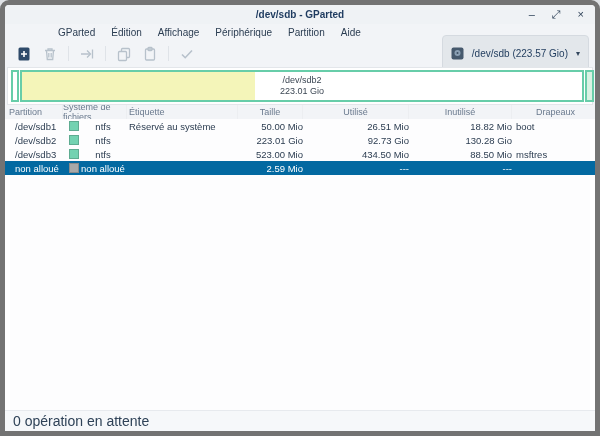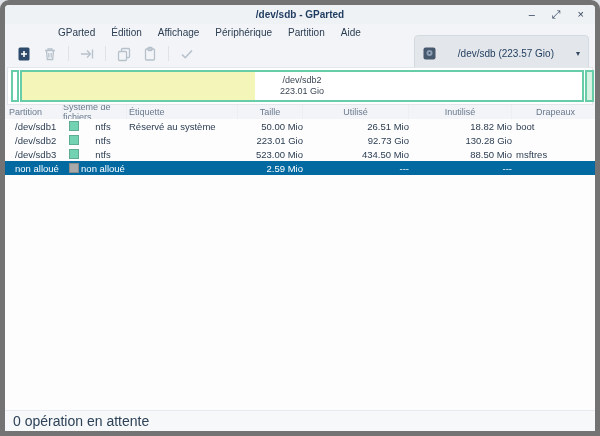--- a/index.html
+++ b/index.html
@@ -20,21 +20,21 @@
   .win-controls { position:absolute; right:11px; top:0; height:19px; display:flex; align-items:center; gap:17px; }
   .win-controls span { font-size:11px; color:#2b3f56; line-height:1; cursor:default; }
   
   .menubar { height:17px; flex:0 0 17px; display:flex; align-items:center; padding-left:11px;margin-left:34px; }
   .menu-item { font-size:10px; color:#2b3d52; padding:2px 8px; border-radius:3px; }
   
   .toolbar { height:25px; flex:0 0 25px; display:flex; align-items:center; padding:0 6px; }
   .tbtn { width:26px; height:21px; display:flex; align-items:center; justify-content:center; border-radius:3px; }
   .tsep { width:1px; height:15px; background:#dfe3e8; margin:0 5px; }
   .tspacer { flex:1; }
-  .device-btn { display:flex; align-items:center; gap:22px; height:37px; padding:16px 8px; background:#e3e7eb; border:1px solid #d5dae0; border-radius:4px; font-size:10px; color:#1e3least; color:#1e3a5c; }
+  .device-btn { display:flex; align-items:center; gap:8px; height:37px; padding:16px 8px; background:#e3e7eb; border:1px solid #d5dae0; border-radius:4px; font-size:10px; color:#1e3least; color:#1e3a5c; }
   .device-btn .caret { font-size:8px; color:#33475e; }
   
   .diskview { flex:0 0 38px; margin:1px 2px 0 2px; background:#ffffff; border:1px solid #e3e6ea; position:relative; }
   .seg { position:absolute; top:2px; bottom:2px; border:2px solid #67cda9; background:#fff; }
   .seg-sdb1 { left:3px; width:8px; }
   .seg-sdb2 { left:12px; width:564px; }
   .seg-sdb3 { left:577px; width:9px; background:#d9f1e3; }
   .seg-unalloc { left:587px; width:9px; border:1px solid #c9ced4; background:
       conic-gradient(#a7adb5 90deg, #ffffff 90deg 180deg, #a7adb5 180deg 270deg, #ffffff 270deg);
       background-size:4px 4px; }

